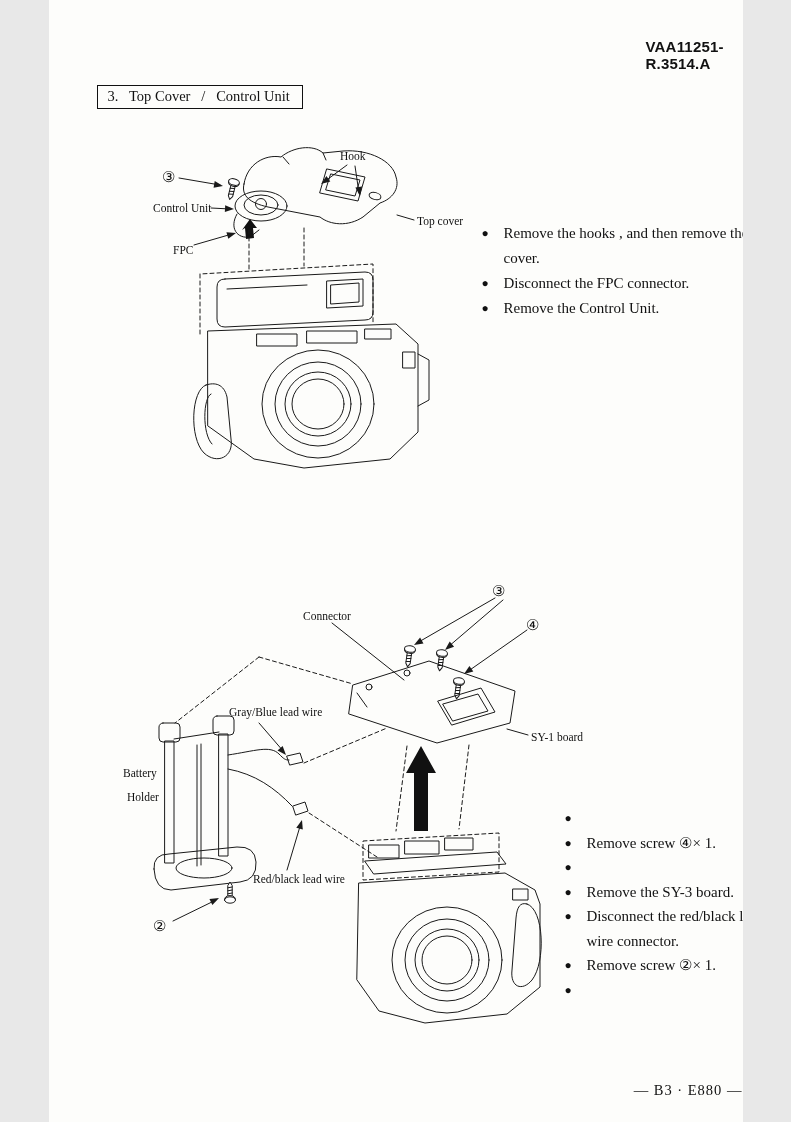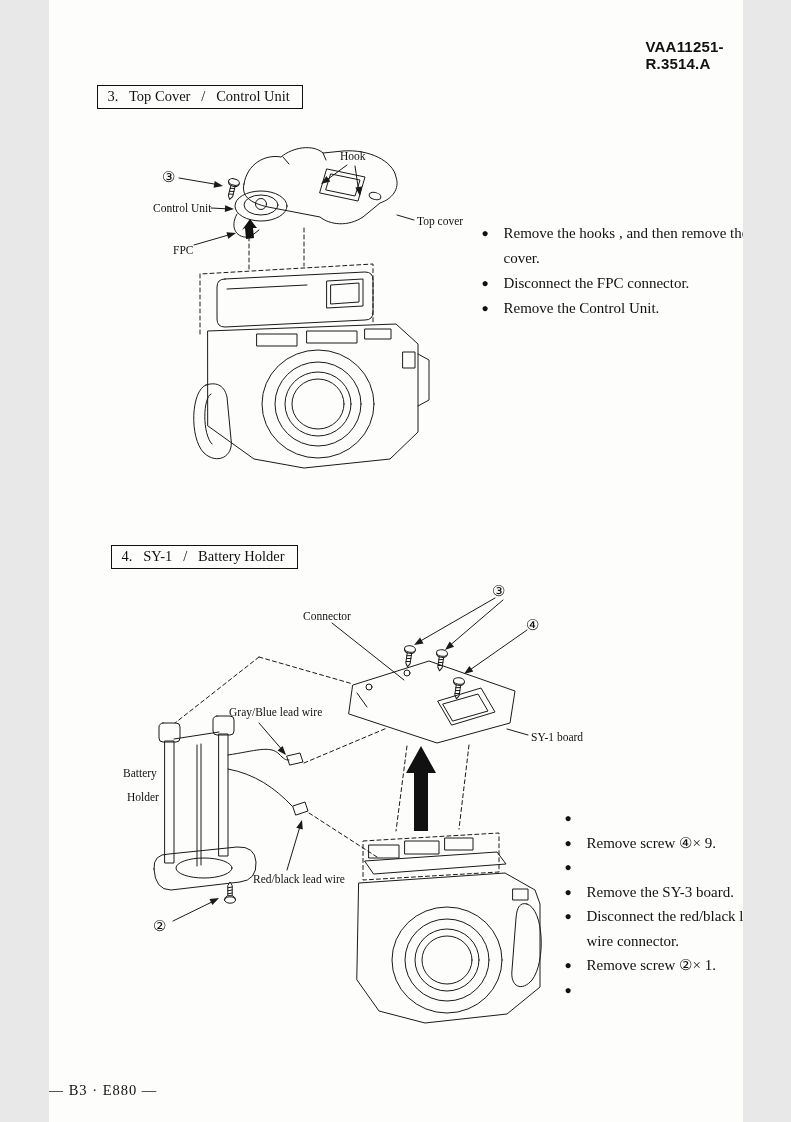--- a/index.html
+++ b/index.html
@@ -28,21 +28,21 @@
     position:absolute;list-style:none;margin:0;padding:0;
     font-size:15px;line-height:25px;
   }
   .steps li{display:flex;align-items:flex-start;}
   .steps .b{flex:0 0 auto;width:22px;font-size:12px;line-height:25px;}
   .steps .t{flex:1 1 auto;}
   .steps-s4{line-height:24.5px;}
   .steps-s4 .b{line-height:24.5px;}
   .footer{
     position:absolute;left:0;right:0;top:1082px;
-    text-align:left;font-size:14.5px;letter-spacing:1px;
+    text-align:right;font-size:14.5px;letter-spacing:1px;
   }
   .diagram{position:absolute;overflow:visible;}
   .diagram text{font-family:"Liberation Serif", serif;font-size:11.5px;fill:#111;stroke:none;}
   .diagram text.callout{font-size:15px;}
   .line-art{stroke:#1a1a1a;stroke-width:1;fill:none;stroke-linecap:round;stroke-linejoin:round;}
   .dashed{stroke-dasharray:4 3;}
   .solid-fill{fill:#111 !important;stroke:none !important;}
 </style>
 </head>
 <body>
@@ -150,23 +150,20 @@
     <li>
       <span class="b">●</span>
       <span class="t">Disconnect the FPC connector.</span>
     </li>
     <li>
       <span class="b">●</span>
       <span class="t">Remove the Control Unit.</span>
     </li>
   </ul>
 
-  <div class="sec-box" style="left:62px;top:545px;">
-    <span>4.   SY-1   /   Battery Holder</span>
-  </div>
 
   <svg class="diagram" style="left:58px;top:573px;" width="485" height="485" viewBox="0 0 485 485">
     <defs>
       <g id="s2-screw" stroke="#1a1a1a" fill="#fff" stroke-width="1">
         <path d="M-2.2,3.5 L-2.2,14.5 L0,18 L2.2,14.5 L2.2,3.5 Z"></path>
         <line x1="-2.2" y1="7" x2="2.2" y2="6.2"></line>
         <line x1="-2.2" y1="10" x2="2.2" y2="9.2"></line>
         <line x1="-2.2" y1="13" x2="2.2" y2="12.2"></line>
         <path d="M-5.5,0.5 Q-5.2,4.4 0,4.4 Q5.2,4.4 5.5,0.5"></path>
         <ellipse cx="0" cy="0" rx="5.5" ry="3.2"></ellipse>
@@ -267,21 +264,21 @@
       <text x="146" y="310">Red/black lead wire</text>
     </g>
   </svg>
 
   <ul class="steps steps-s4" style="left:516px;top:806px;width:218px;">
     <li>
       <span class="b">●</span>
     </li>
     <li>
       <span class="b">●</span>
-      <span class="t">Remove screw ④× 9.</span>
+      <span class="t">Remove screw ④× 1.</span>
     </li>
     <li>
       <span class="b">●</span>
     </li>
     <li>
       <span class="b">●</span>
       <span class="t">Remove the SY-3 board.</span>
     </li>
     <li>
       <span class="b">●</span>

